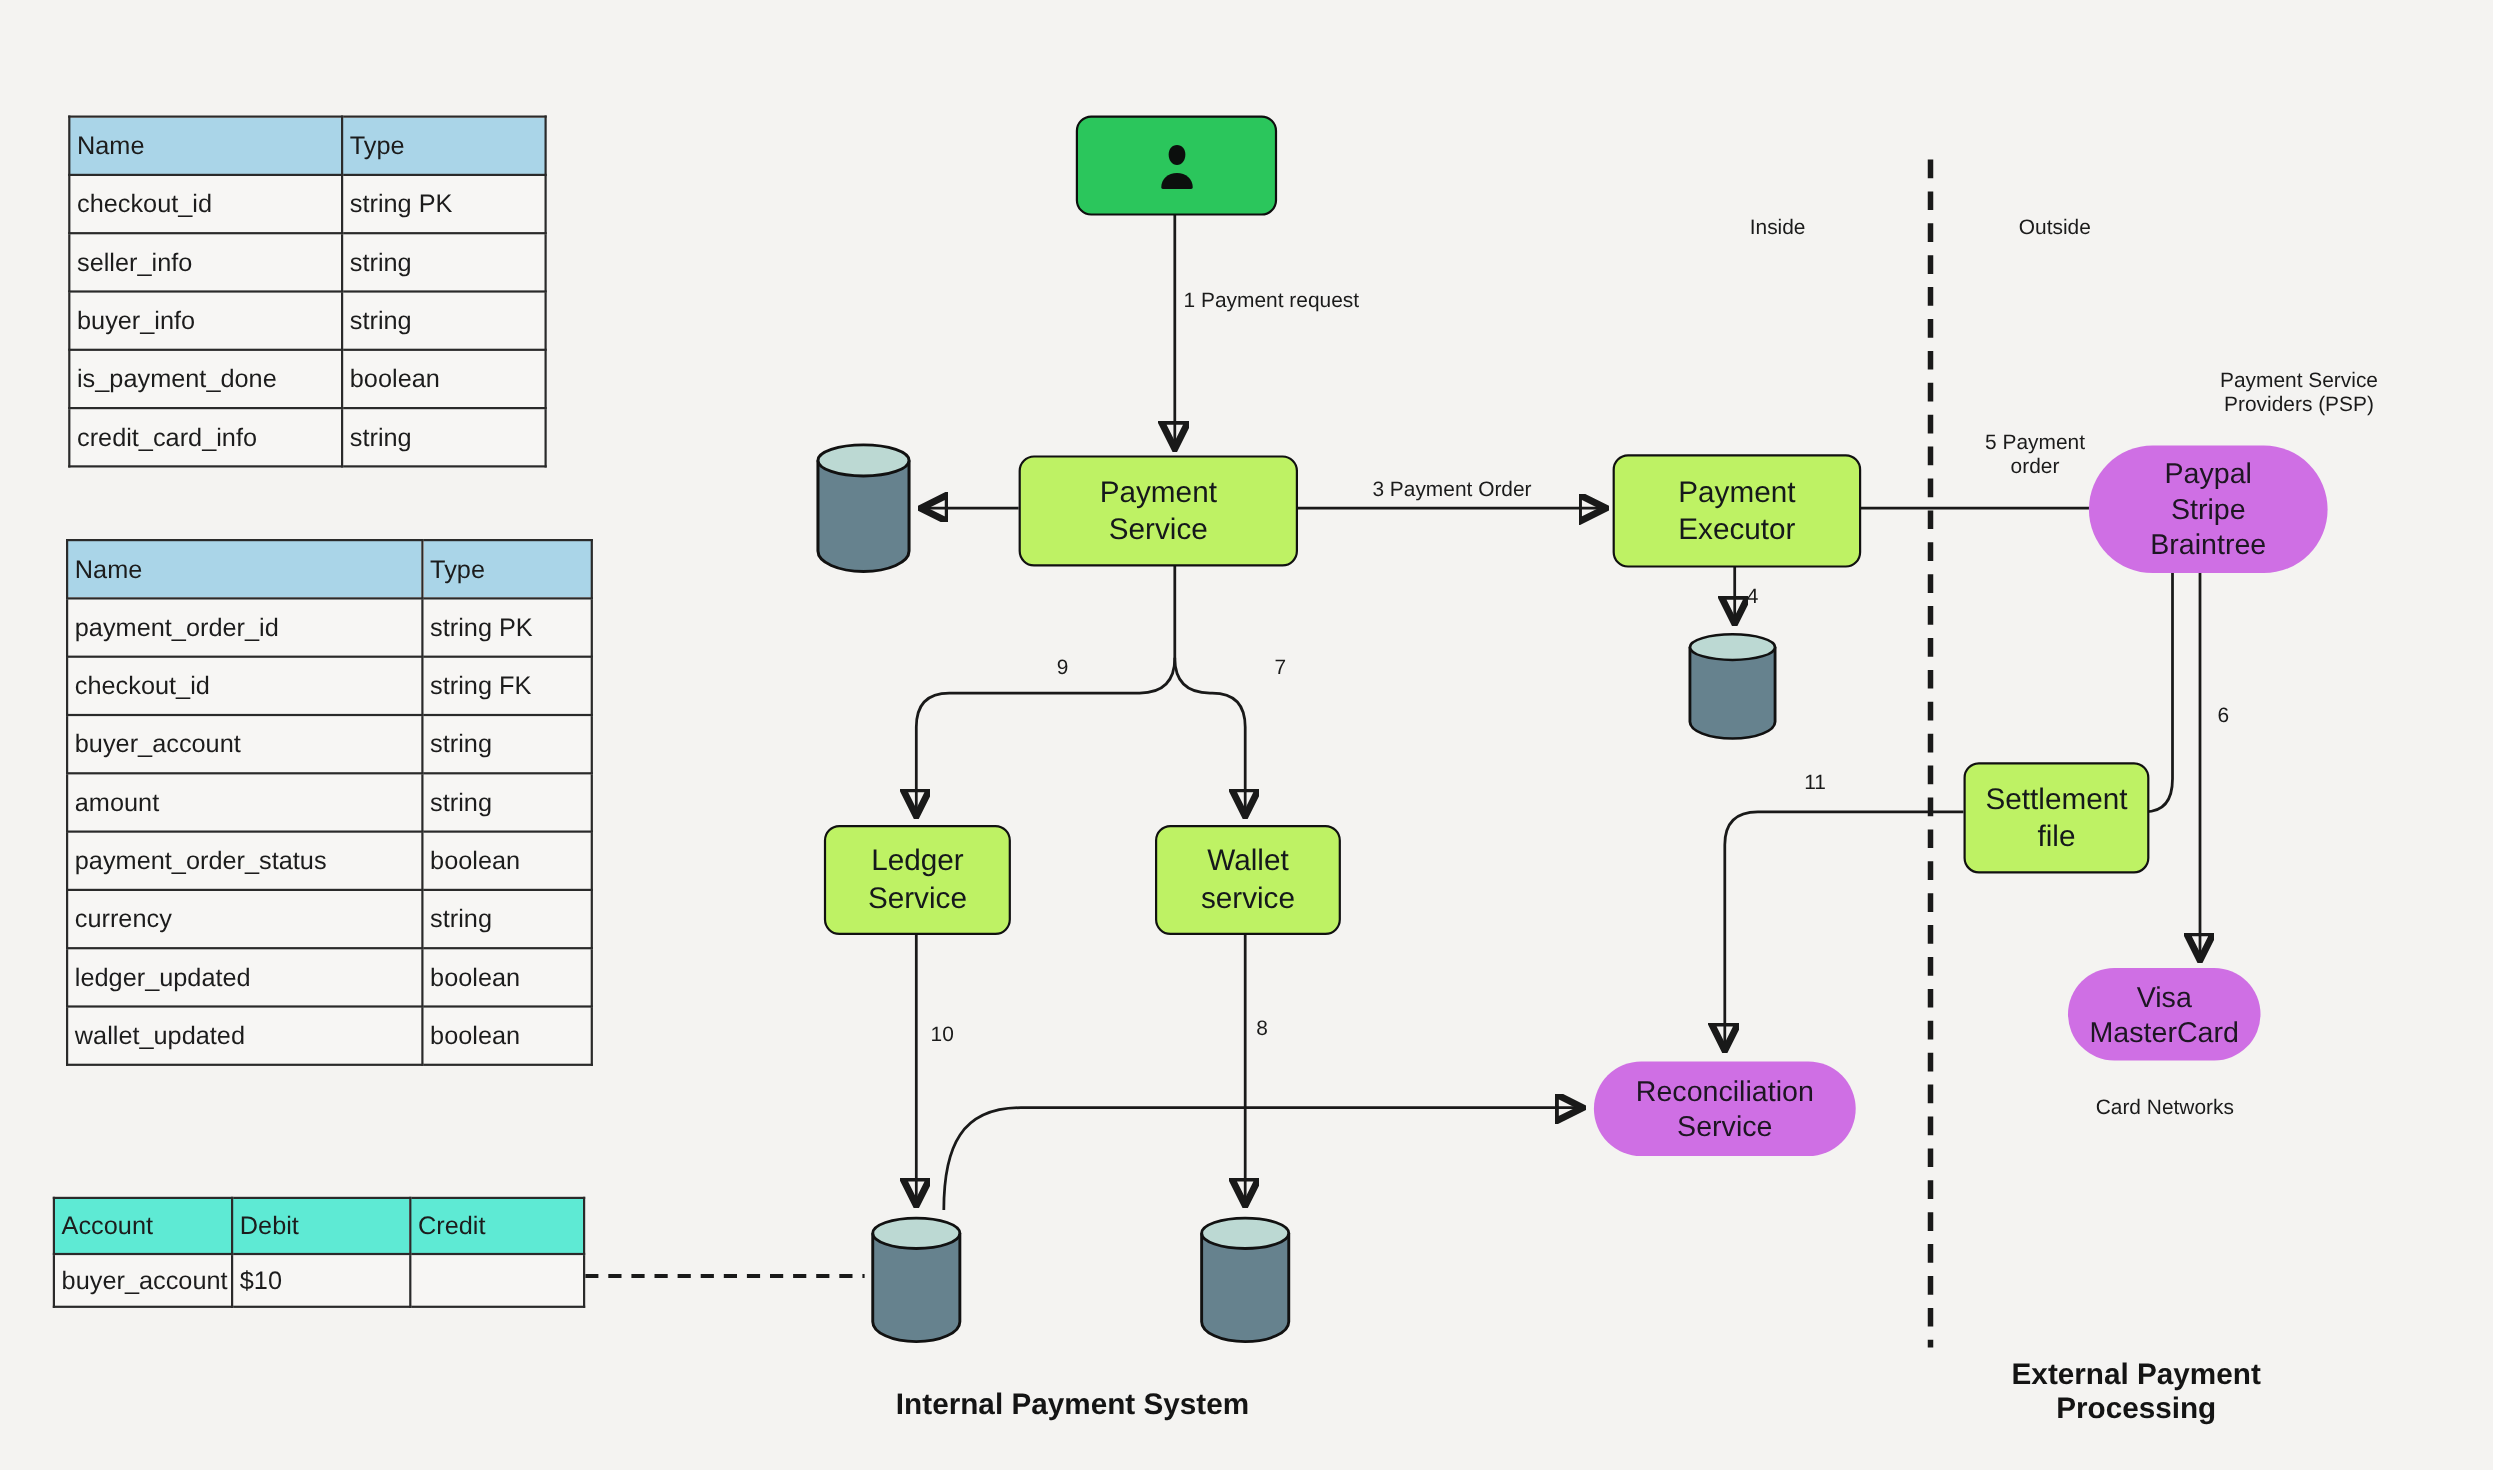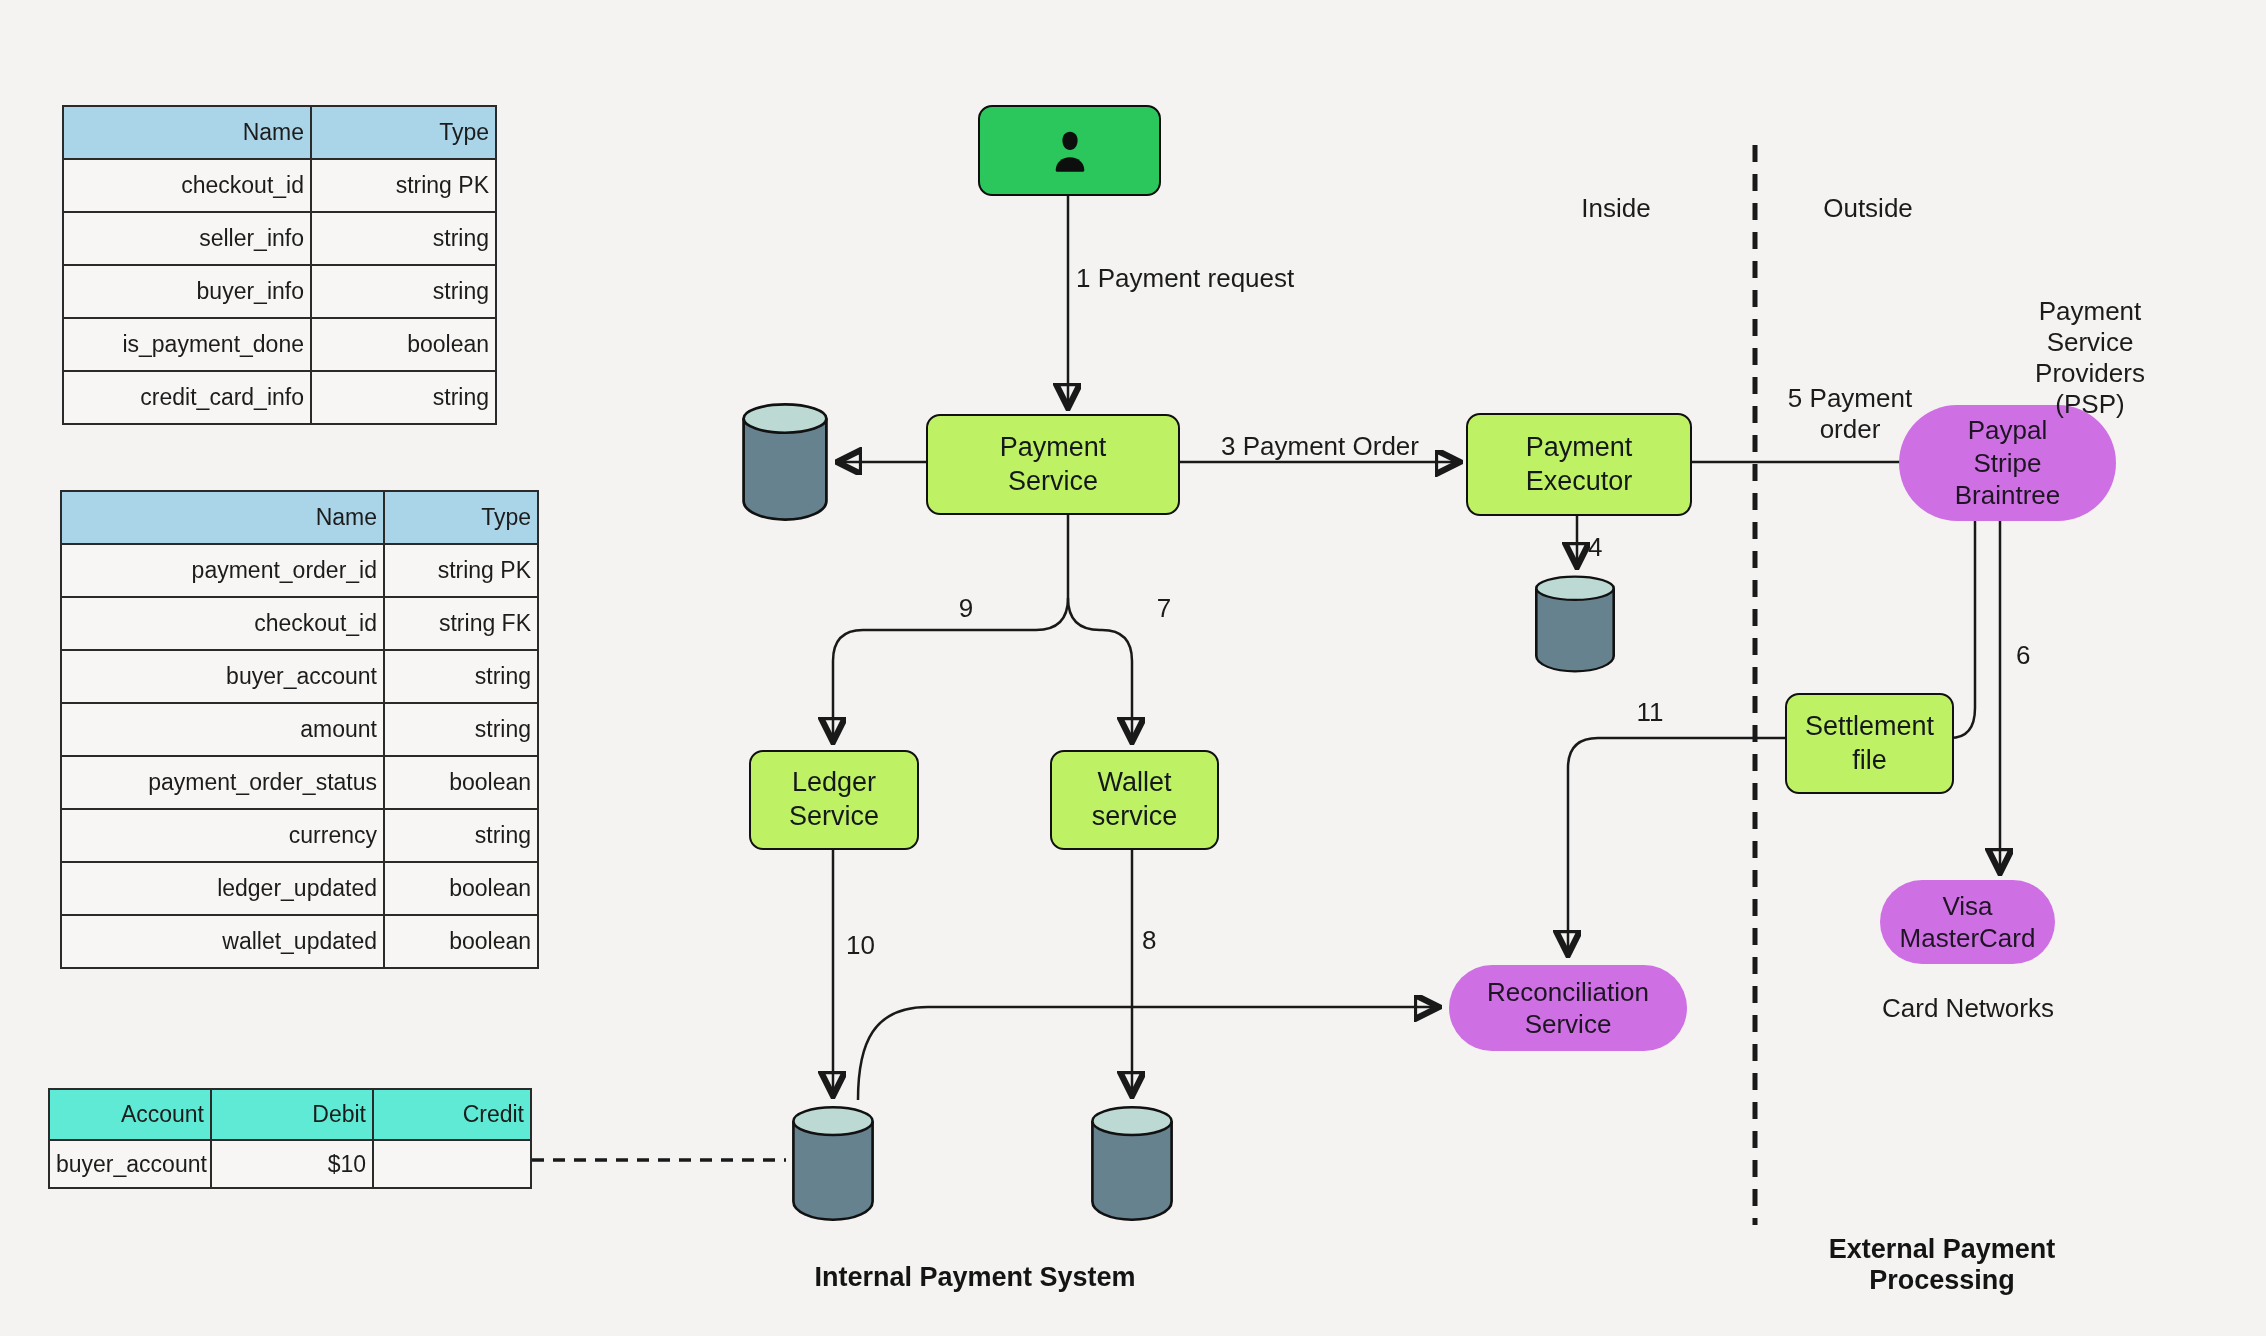--- a/index.html
+++ b/index.html
@@ -8,21 +8,21 @@
     font-family:"Liberation Sans","DejaVu Sans",sans-serif;color:#1b1b1b;overflow:hidden;
   }
   
   #wires{position:absolute;left:0;top:0;width:2266px;height:1336px;z-index:1;}
   #wires path{fill:none;stroke:#191919;stroke-width:2.5px;}
   #wires path.thick-dash{stroke-width:5px;stroke-dasharray:17 12;}
   #wires path.link-dash{stroke-width:3.5px;stroke-dasharray:12 9;}
   
   table.schema{position:absolute;border-collapse:collapse;z-index:2;table-layout:fixed;
     font-size:23px;color:#1c1c1c;background:#f7f6f4;}
-  table.schema th,table.schema td{border:2px solid #2a2a2a;text-align:right;padding:0 6px;
+  table.schema th,table.schema td{border:2px solid #2a2a2a;text-align:left;padding:0 6px;
     overflow:hidden;white-space:nowrap;font-weight:400;}
   table.schema th{font-weight:400;}
   .t1{left:62px;top:105px;width:433px;}
   .t1 tr{height:53px;}
   .t1 th{background:#aad5e8;}
   .t2{left:60px;top:490px;width:477px;}
   .t2 tr{height:53px;}
   .t2 th{background:#aad5e8;}
   .t3{left:48px;top:1088px;width:482px;}
   .t3 thead tr{height:51px;}
@@ -30,21 +30,21 @@
   .t3 th{background:#5eead4;}
   .t3 td:first-child{text-align:left;}
   
   .node{position:absolute;z-index:2;display:flex;align-items:center;justify-content:center;
     text-align:center;white-space:pre-line;line-height:1.25;font-size:27px;font-weight:500;color:#15181b;}
   .teal{background:#bef264;border:2.5px solid #111;border-radius:14px;}
   .pill{background:#cf6fe4;border:none;color:#1d1622;font-size:26px;}
   .green{background:#2bc65c;border:2px solid #0e0e0e;border-radius:14px;}
   .cyl{position:absolute;z-index:2;}
   
-  .lbl{position:absolute;z-index:3;font-size:26px;color:#1b1b1b;white-space:pre-line;}
+  .lbl{position:absolute;z-index:3;font-size:19px;color:#1b1b1b;white-space:pre-line;}
   .ctr{transform:translate(-50%,-50%);text-align:center;}
   .bold{font-weight:700;font-size:27px;color:#141414;}
 </style>
 </head>
 <body>
 
 <div id="canvas">
 
   <svg id="wires" viewBox="0 0 2266 1336">
     <defs>

